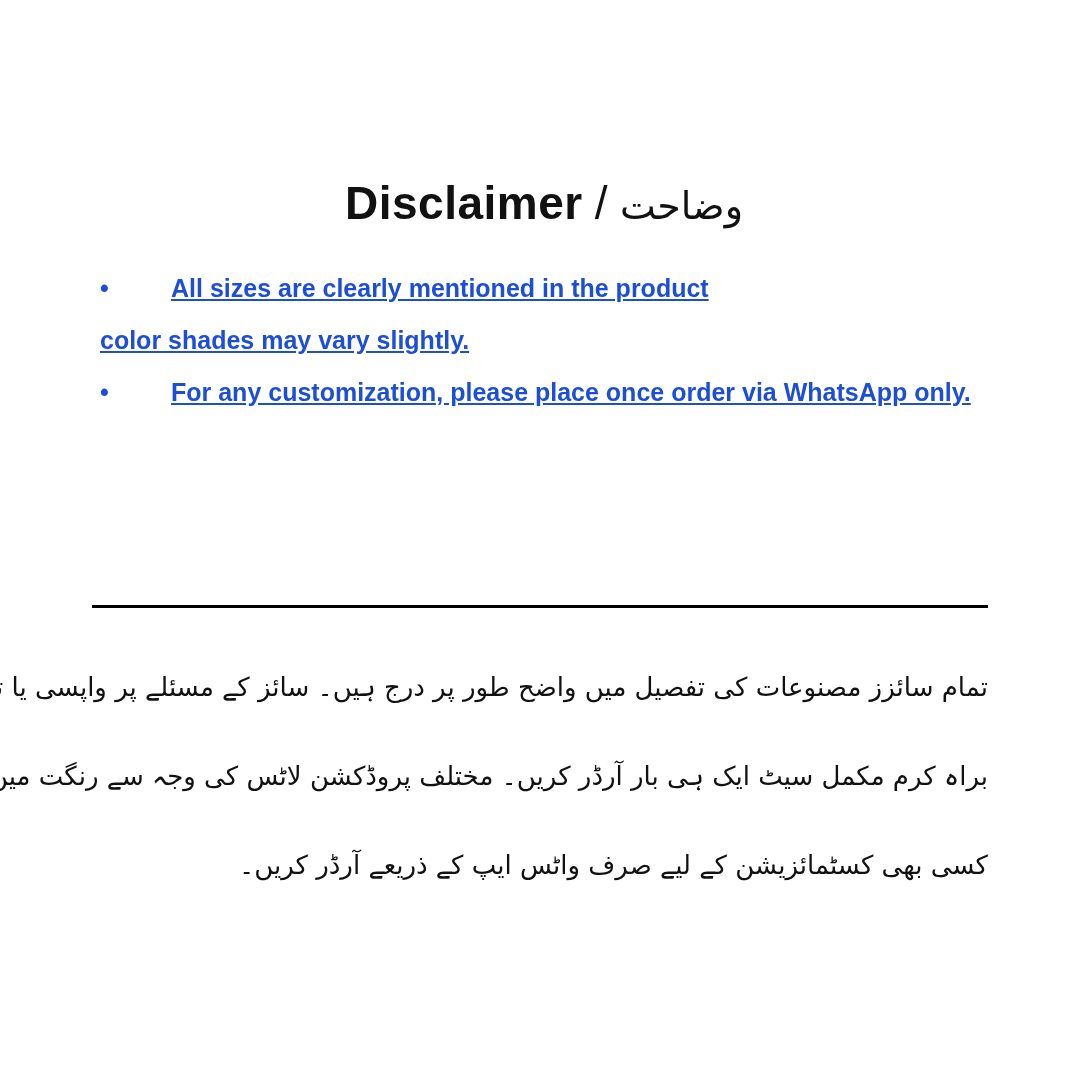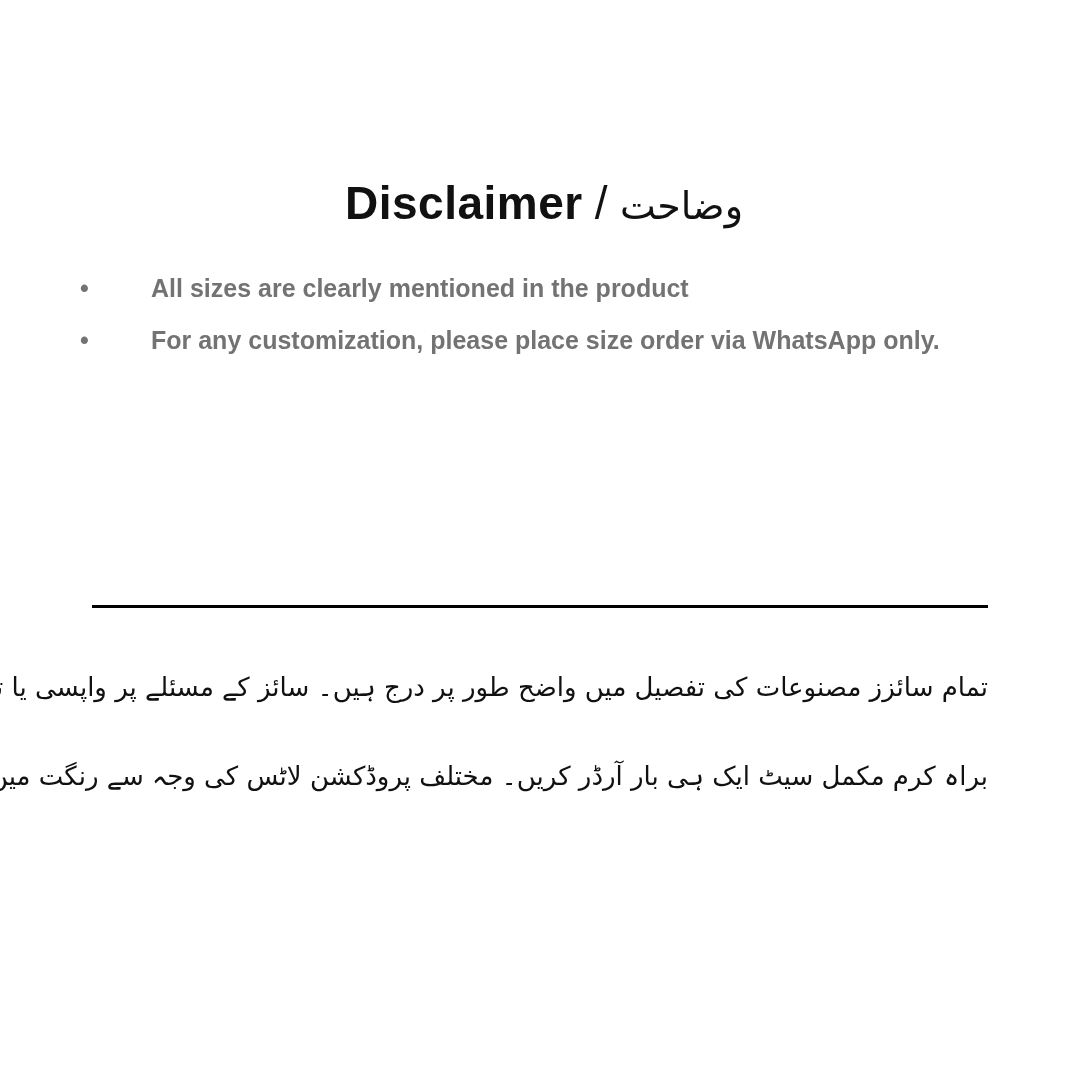--- a/index.html
+++ b/index.html
@@ -37,26 +37,27 @@
   .t-ur {
     font-family: "DejaVu Sans", sans-serif;
     font-size: 38px;
     font-weight: 400;
   }
 
   
   .bullets {
     position: absolute;
     top: 262px;
-    left: 80px;
+    left: 100px;
     width: 900px;
     font-size: 25px;
     font-weight: 600;
     line-height: 52px;
-    color: #737373;
+    color: #1d4ed8;
+    text-decoration: underline;
   }
   .b-line {
     white-space: nowrap;
   }
   .b-marker {
     display: inline-block;
     width: 71px;
     font-size: 25px;
   }
 
@@ -96,27 +97,29 @@
   <h1 class="title">
     <span class="t-en">Disclaimer</span><span class="t-sep">/</span><span class="t-ur" lang="ur">وضاحت</span>
   </h1>
 
   <div class="bullets">
 
     <div class="b-line">
       <span class="b-marker">•</span><span>All sizes are clearly mentioned in the product</span>
     </div>
 
+    <div class="b-line">color shades may vary slightly.</div>
 
     <div class="b-line">
-      <span class="b-marker">•</span><span>For any customization, please place size order via WhatsApp only.</span>
+      <span class="b-marker">•</span><span>For any customization, please place once order via WhatsApp only.</span>
     </div>
 
   </div>
 
   <div class="divider"></div>
 
   <div class="urdu" dir="rtl" lang="ur">
     <div class="u-line">تمام سائزز مصنوعات کی تفصیل میں واضح طور پر درج ہیں۔ سائز کے مسئلے پر واپسی یا تبادلہ ممکن نہیں ہو گا۔</div>
     <div class="u-line">براہ کرم مکمل سیٹ ایک ہی بار آرڈر کریں۔ مختلف پروڈکشن لاٹس کی وجہ سے رنگت میں معمولی فرق ہو سکتا ہے۔</div>
+    <div class="u-line">کسی بھی کسٹمائزیشن کے لیے صرف واٹس ایپ کے ذریعے آرڈر کریں۔</div>
   </div>
 
 </div>
 
 </body></html>

